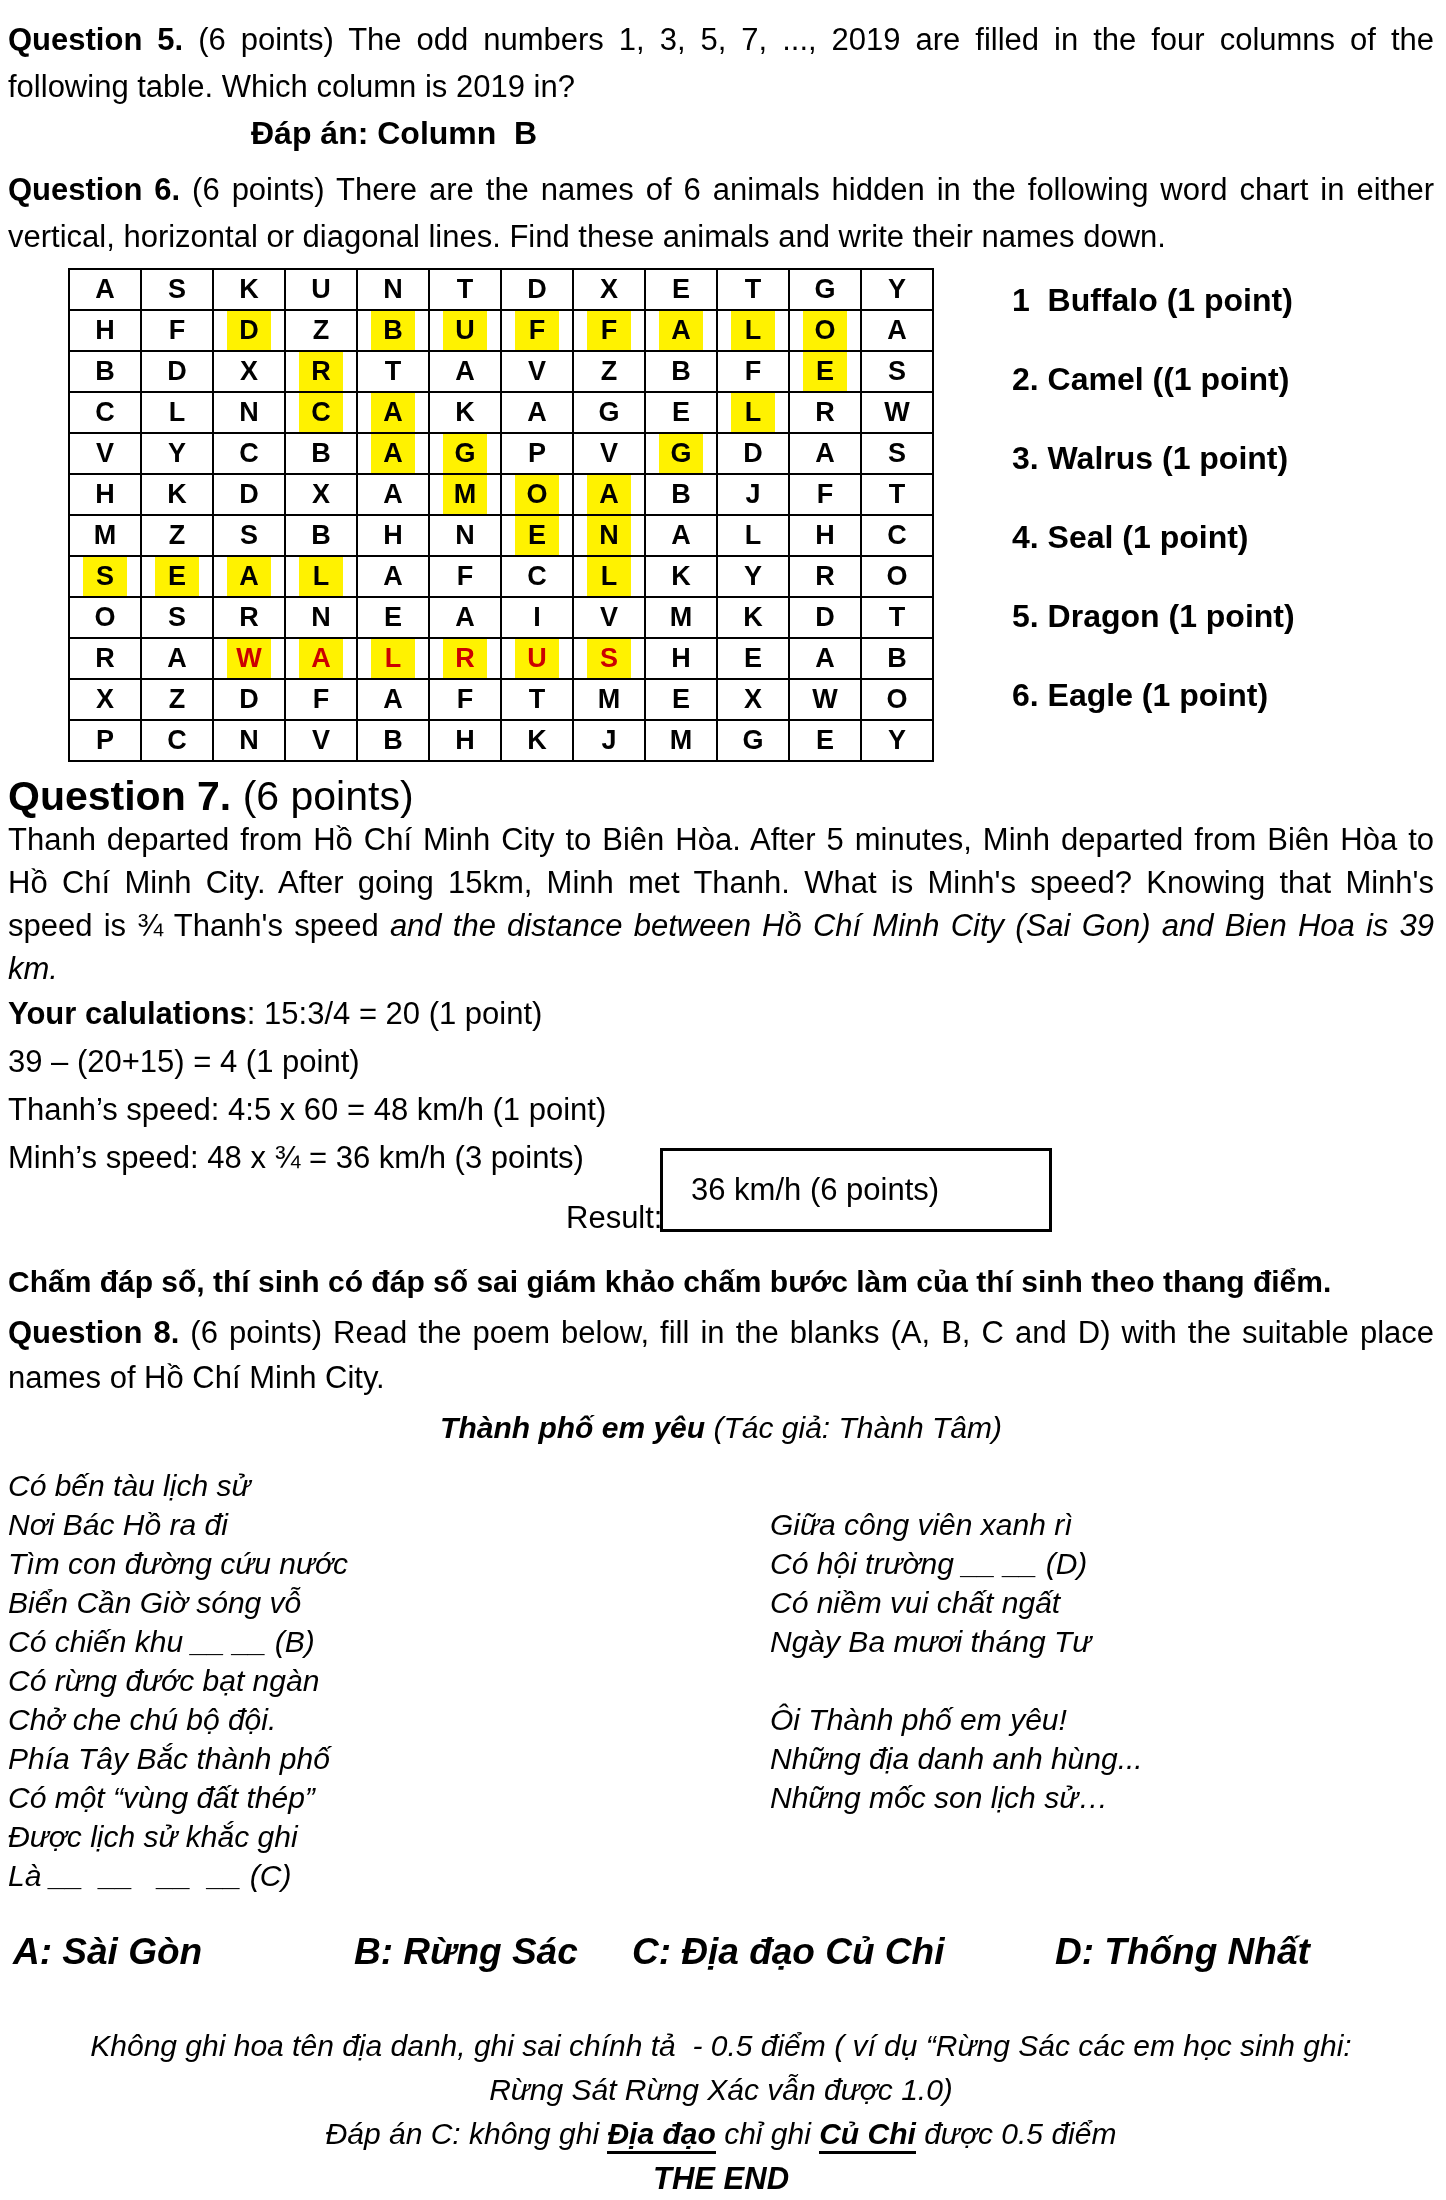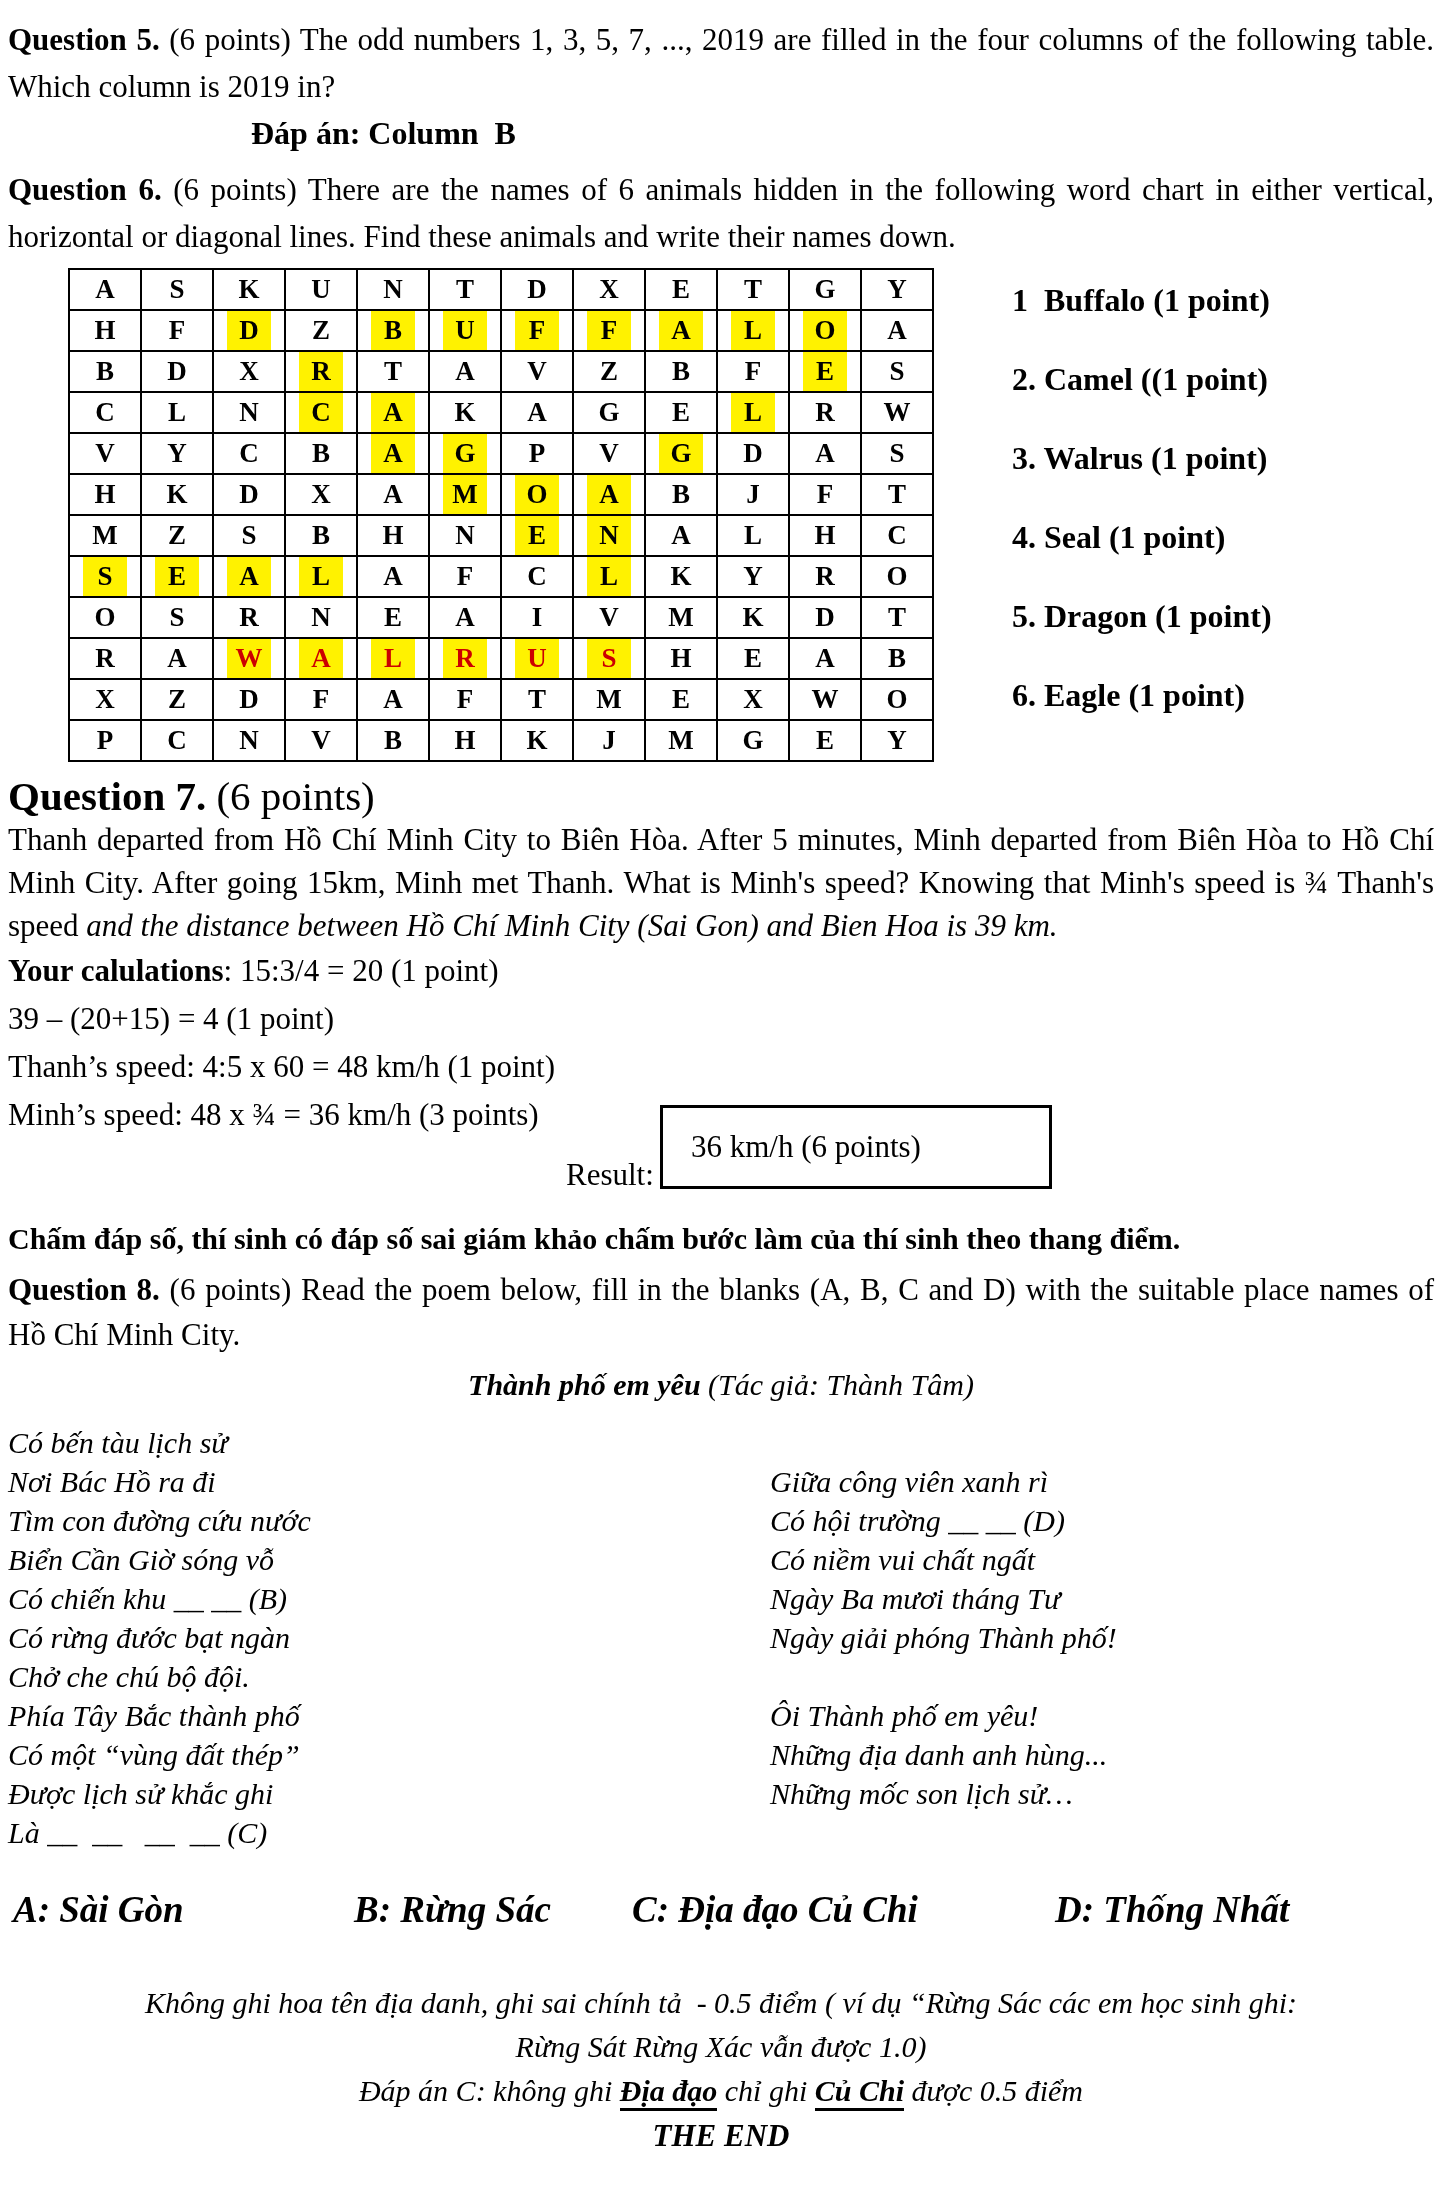--- a/index.html
+++ b/index.html
@@ -2,21 +2,21 @@
 <html><head>
 <meta charset="utf-8">
 <style>
   html,body { margin:0; padding:0; background:#888; }
   .page {
     position:relative;
     width:1446px; height:2200px;
     margin:0 auto;
     background:#ffffff;
     color:#000;
-    font-family:Liberation Serif, serif;
+    font-family:Liberation Sans, sans-serif;
     box-sizing:border-box;
     padding:16px 12px 0 8px;
     overflow:hidden;
   }
   p { margin:0; }
   .para { font-size:31px; line-height:47px; text-align:justify; }
   .blabel { font-weight:bold; }
   .dapan { font-weight:bold; font-size:32px; line-height:46px; margin-left:243px; white-space:pre-wrap; }
   .q6wrap { display:flex; align-items:flex-start; margin-top:8px; }
   table.wordgrid { border-collapse:collapse; margin-left:60px; }
@@ -292,21 +292,20 @@
         <div class="poem-line">Phía Tây Bắc thành phố</div>
         <div class="poem-line">Có một “vùng đất thép”</div>
         <div class="poem-line">Được lịch sử khắc ghi</div>
         <div class="poem-line">Là __  __   __  __ (C)</div>
       </div>
     <div class="poem-col poem-right" id="poem-right">
         <div class="poem-line">Giữa công viên xanh rì</div>
         <div class="poem-line">Có hội trường __ __ (D)</div>
         <div class="poem-line">Có niềm vui chất ngất</div>
         <div class="poem-line">Ngày Ba mươi tháng Tư</div>
-        <div class="poem-line">Ngày giải phóng Thành phố!</div>
         <div class="poem-line"></div>
         <div class="poem-line">Ôi Thành phố em yêu!</div>
         <div class="poem-line">Những địa danh anh hùng...</div>
         <div class="poem-line">Những mốc son lịch sử…</div>
       </div>
   </div>
 
   <div class="abcd">
     <span class="ka">A: Sài Gòn</span>
     <span class="kb">B: Rừng Sác</span>

